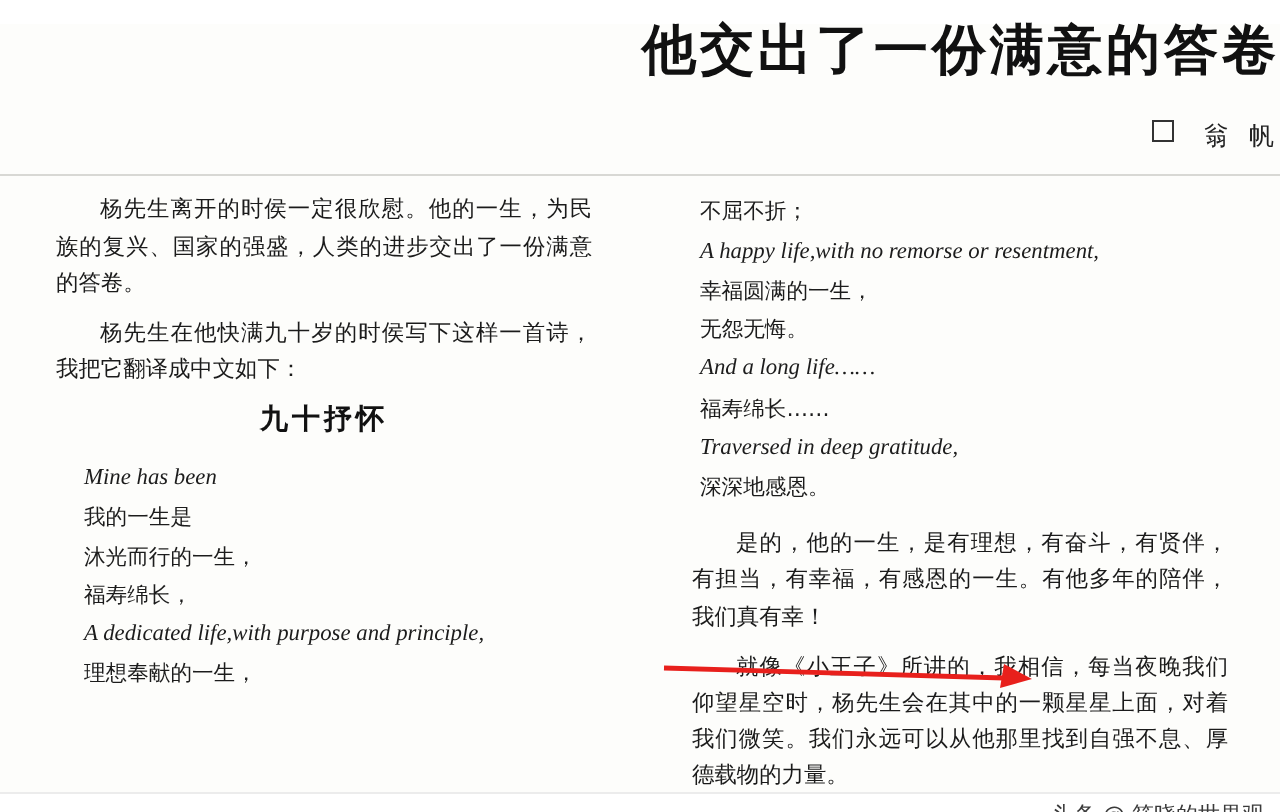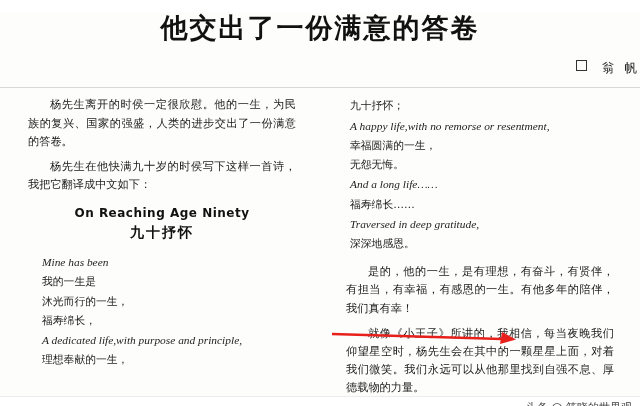--- a/index.html
+++ b/index.html
@@ -15,22 +15,22 @@
     position: relative;
   }
   .page {
     position: relative;
     width: 640px;
     height: 406px;
     background: #fdfdfb;
     box-sizing: border-box;
   }
   .title {
-    text-align: center;
-    font-family: Liberation Sans, sans-serif;
+    text-align: right;
+    font-family: Liberation Mono, monospace;
     font-weight: bold;
     font-size: 27px;
     letter-spacing: 2px;
     color: #111;
     margin: 12px 0 0 0;
     line-height: 1.2;
   }
   .byline {
     text-align: right;
     font-family: "DejaVu Sans", sans-serif;
@@ -151,36 +151,35 @@
   </div>
 
   <div class="rule"></div>
 
   <div class="columns">
 
     <div class="col">
       <p class="p-cn">杨先生离开的时侯一定很欣慰。他的一生，为民族的复兴、国家的强盛，人类的进步交出了一份满意的答卷。</p>
       <p class="p-cn">杨先生在他快满九十岁的时侯写下这样一首诗，我把它翻译成中文如下：</p>
 
-      <div class="poem-title-en">On Reaching Age Ninety</div>
       <div class="poem-title-cn">九十抒怀</div>
 
       <div class="verse">
         <span class="en">Mine has been</span>
         <span class="cn">我的一生是</span>
         <span class="cn">沐光而行的一生，</span>
         <span class="cn">福寿绵长，</span>
         <span class="en">A dedicated life,with purpose and principle,</span>
         <span class="cn">理想奉献的一生，</span>
       </div>
     </div>
 
     <div class="col">
       <div class="verse right-verse">
-        <span class="cn">九十抒怀；</span>
+        <span class="cn">不屈不折；</span>
         <span class="en">A happy life,with no remorse or resentment,</span>
         <span class="cn">幸福圆满的一生，</span>
         <span class="cn">无怨无悔。</span>
         <span class="en">And a long life……</span>
         <span class="cn">福寿绵长……</span>
         <span class="en">Traversed in deep gratitude,</span>
         <span class="cn">深深地感恩。</span>
       </div>
 
       <p class="p-cn" style="margin-top:10px;">是的，他的一生，是有理想，有奋斗，有贤伴，有担当，有幸福，有感恩的一生。有他多年的陪伴，我们真有幸！</p>

